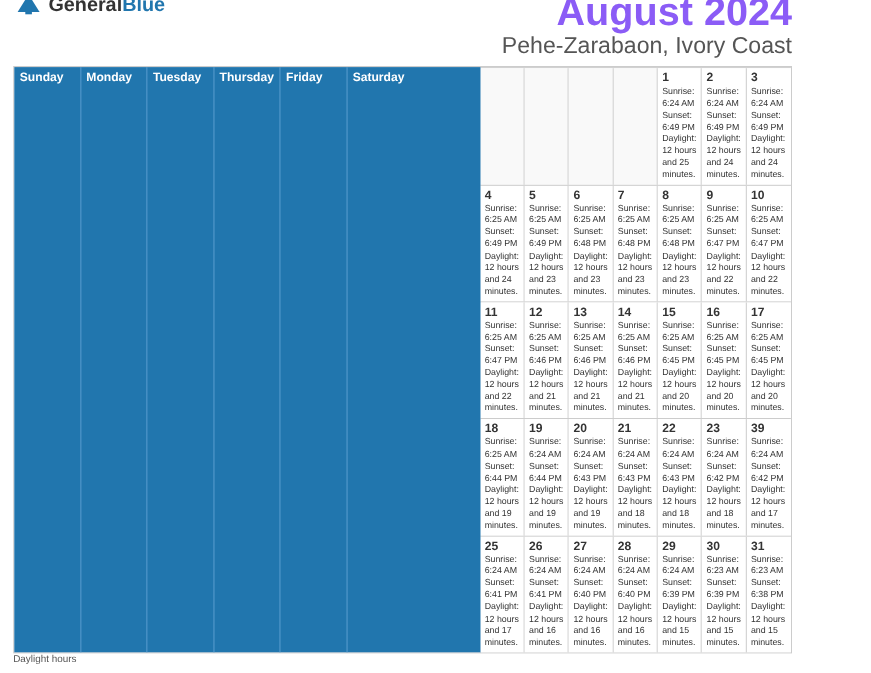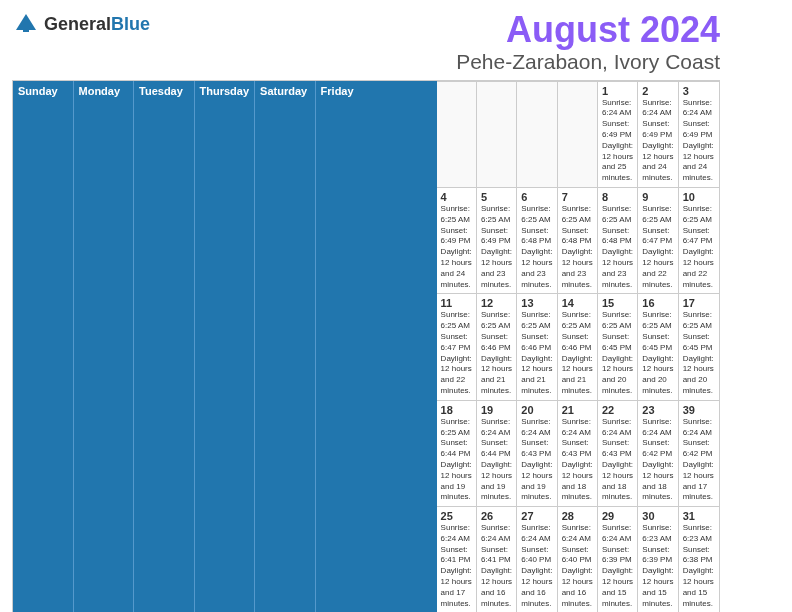--- a/index.html
+++ b/index.html
@@ -9,20 +9,21 @@
       width: 792px;
       height: 612px;
       overflow: hidden;
     }
     .page {
       width: 732px;
       height: 612px;
       display: flex;
       flex-direction: column;
       padding: 10px 12px 8px 12px;
+      justify-content: flex-end;
     }
     .top-section {
       display: flex;
       justify-content: space-between;
       align-items: flex-start;
       margin-bottom: 6px;
     }
     .logo {
       display: flex;
       align-items: center;
@@ -125,22 +126,22 @@
       <div class="subtitle">Pehe-Zarabaon, Ivory Coast</div>
     </div>
   </div>
 
   <div class="calendar">
     <div class="cal-header" id="cal-header">
         <div class="cal-header-cell">Sunday</div>
         <div class="cal-header-cell">Monday</div>
         <div class="cal-header-cell">Tuesday</div>
         <div class="cal-header-cell">Thursday</div>
+        <div class="cal-header-cell">Friday</div>
         <div class="cal-header-cell">Saturday</div>
-        <div class="cal-header-cell">Friday</div>
       </div>
     <div class="cal-body" id="cal-body">
         <div class="cal-row">
           <div class="cal-cell empty"></div>
           <div class="cal-cell empty"></div>
           <div class="cal-cell empty"></div>
           <div class="cal-cell empty"></div>
           <div class="cal-cell">
             <span class="day-num">1</span>
             <div class="cell-text" style="white-space: pre-line;">Sunrise: 6:24 AM

